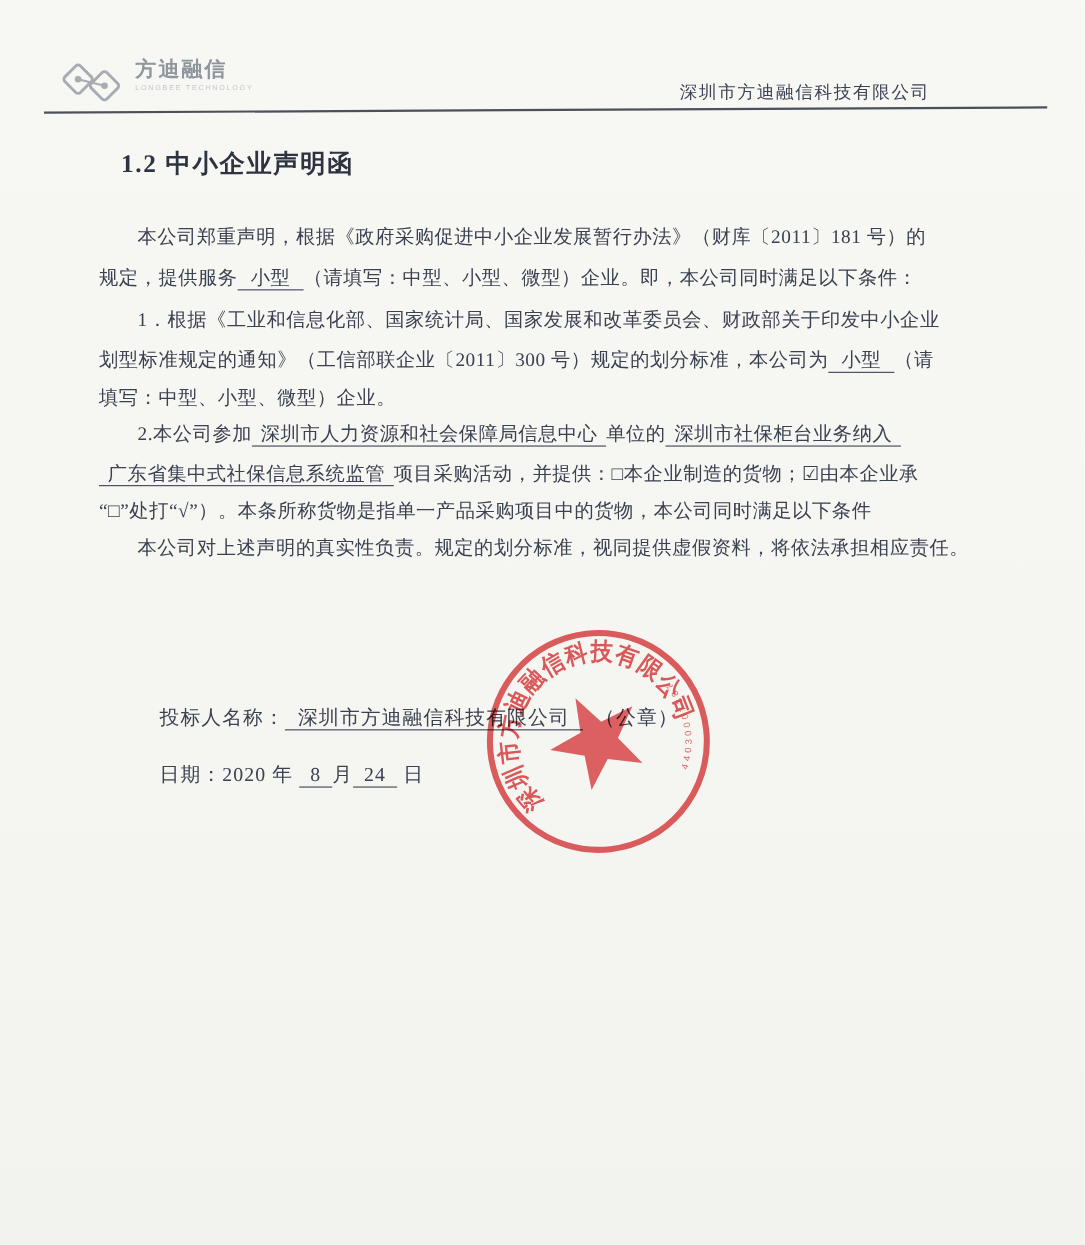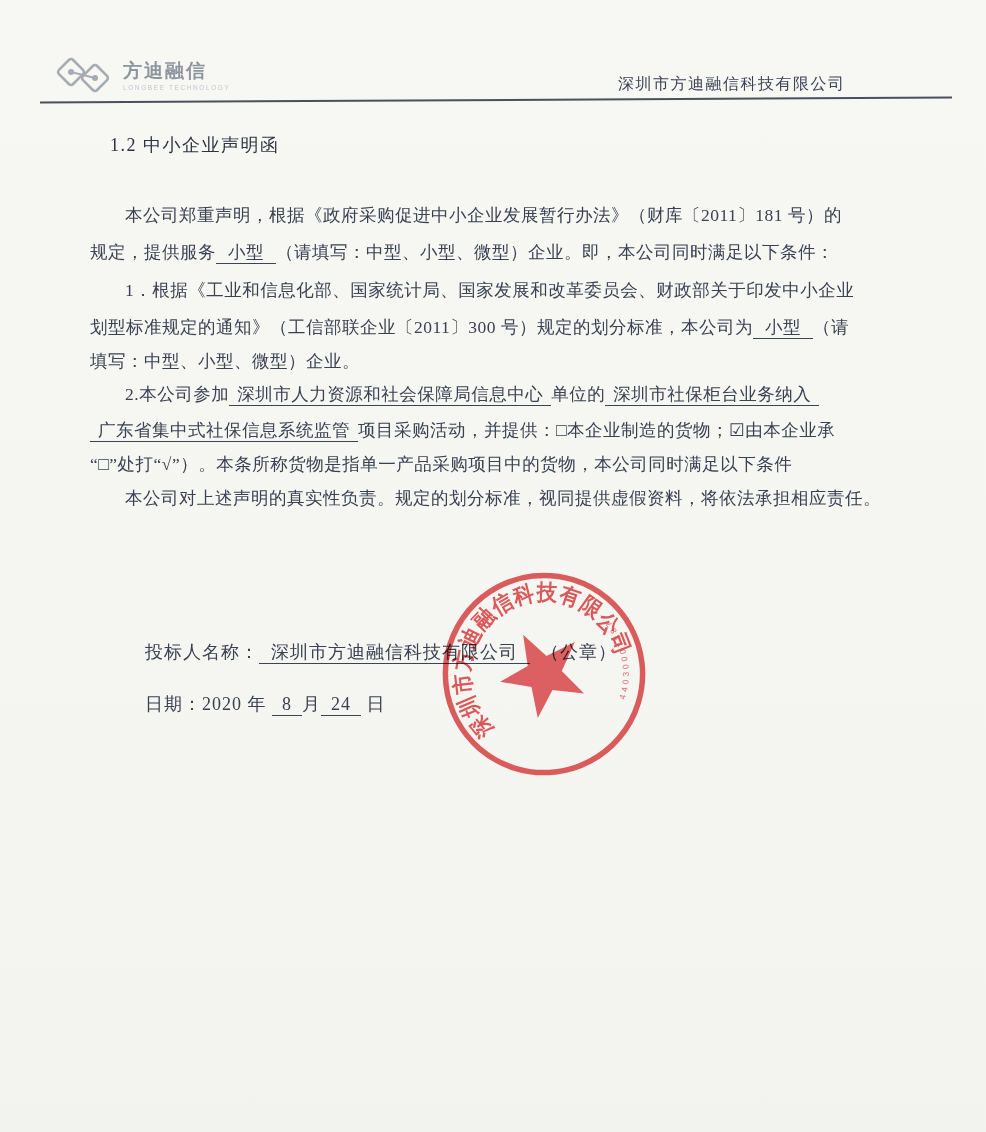--- a/index.html
+++ b/index.html
@@ -3,28 +3,28 @@
 <meta charset="utf-8">
 <style>
   html,body{margin:0;padding:0;}
   body{
     width:986px;height:1132px;position:relative;overflow:hidden;
     background:linear-gradient(180deg,#f7f7f4 0%,#f5f5f1 60%,#f2f2ee 100%);
     font-family:"Liberation Serif","DejaVu Serif",serif;
     color:#3a4150;
   }
   
-  .hdr-logo{position:absolute;top:54px;left:55px;display:flex;align-items:center;gap:10px;}
+  .hdr-logo{position:absolute;top:54px;left:55px;display:flex;align-items:flex-start;gap:10px;}
   .hdr-logo svg{display:block;}
   .logo-txt-cn{font-family:"Liberation Sans","DejaVu Sans",sans-serif;font-size:19px;letter-spacing:2px;color:#8e959d;font-weight:bold;line-height:20px;}
   .logo-txt-en{font-family:"Liberation Sans","DejaVu Sans",sans-serif;font-size:6.5px;letter-spacing:1.6px;color:#c3c7cc;margin-top:3px;}
   .hdr-company{position:absolute;top:74px;left:618px;width:240px;font-size:16px;letter-spacing:1.5px;color:#3c4354;}
   .hdr-rule{position:absolute;top:99px;left:40px;width:912px;height:2px;background:#4c5058;transform:rotate(-0.30deg);}
   
-  .doc-title{position:absolute;top:133px;left:110px;font-size:18px;font-weight:normal;letter-spacing:1.5px;color:#2d3340;}
+  .doc-title{position:absolute;top:133px;left:110px;font-size:23px;font-weight:bold;letter-spacing:1.5px;color:#2d3340;}
   
   .body-text{position:absolute;top:196px;left:90px;width:848px;font-size:17.5px;}
   .line{white-space:nowrap;letter-spacing:0.5px;}
   .ind{padding-left:35px;}
   .h38{height:38px;line-height:38px;}
   .h37{height:37px;line-height:37px;}
   .h35{height:35px;line-height:35px;}
   .h34{height:34px;line-height:34px;}
   .h33{height:33px;line-height:33px;}
   .h32{height:32px;line-height:32px;}

